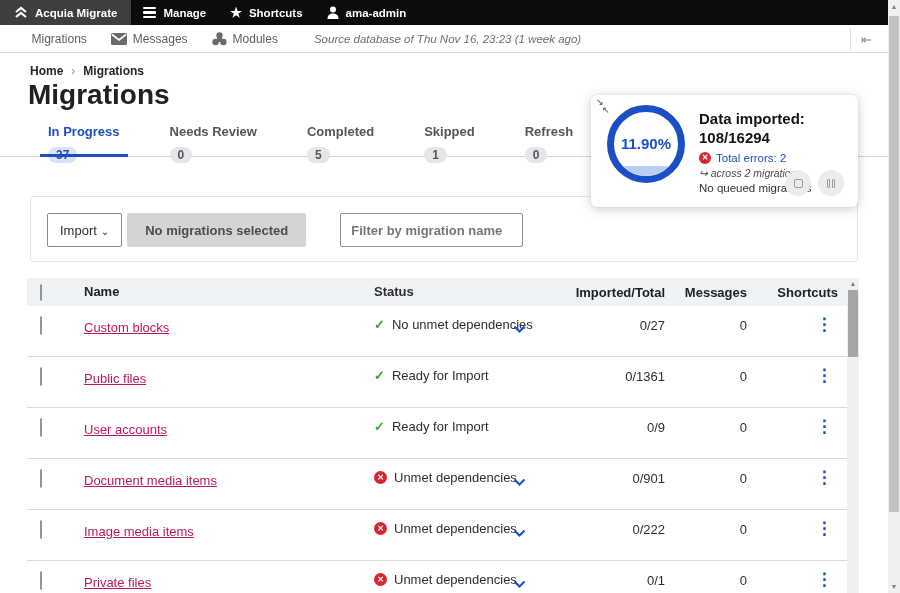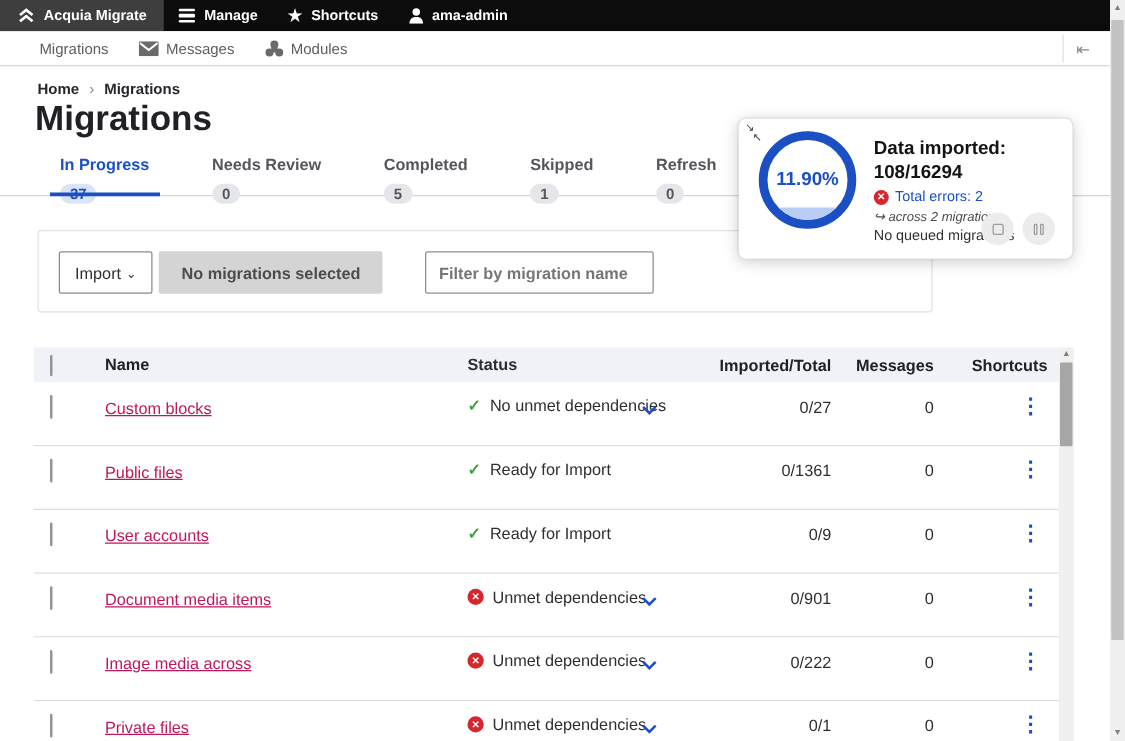--- a/index.html
+++ b/index.html
@@ -51,21 +51,21 @@
   .err-dot { width:12px; height:12px; border-radius:50%; background:#d7262e; color:#fff; font-size:8px; font-weight:bold; display:inline-flex; align-items:center; justify-content:center; line-height:1; }
   .pc-across { margin-top:3px; font-size:10.5px; font-style:italic; color:#4b4b4b; }
   .pc-queued { margin-top:3px; font-size:11.5px; color:#333; }
   .pc-buttons { position:absolute; right:14px; bottom:11px; display:flex; gap:7px; }
   .round-btn { width:26px; height:26px; border-radius:50%; background:#ececec; border:none; display:flex; align-items:center; justify-content:center; cursor:pointer; }
   .stop-glyph { width:9px; height:9px; border:1.6px solid #9b9b9b; border-radius:2px; }
   .pause-glyph { display:flex; gap:2px; }
   .pause-glyph span { width:3px; height:9px; border:1.3px solid #9b9b9b; border-radius:1px; }
 
   
-  .filter-card { position:absolute; left:30px; top:184px; width:716px; height:66px; border:1px solid #e2e2e2; border-radius:3px; background:#fff; }
+  .filter-card { position:absolute; left:30px; top:196px; width:828px; height:66px; border:1px solid #e2e2e2; border-radius:3px; background:#fff; }
   .filter-inner { position:absolute; left:16px; top:16px; display:flex; align-items:center; }
   .import-btn { height:34px; padding:0 12px; background:#fff; border:1px solid #8a8a8a; border-radius:2px; font-size:13px; color:#2f2f2f; display:flex; align-items:center; gap:4px; cursor:pointer; font-family:inherit; }
   .import-btn .chev { font-size:10px; color:#2f2f2f; transform:translateY(1px); }
   .sel-btn { height:34px; margin-left:5px; padding:0 18px; background:#d4d4d4; border:none; border-radius:2px; font-size:13px; font-weight:bold; color:#4c4c4c; cursor:default; font-family:inherit; }
   .filter-input { height:34px; margin-left:34px; width:183px; border:1px solid #8f8f8f; border-radius:2px; font-size:13px; padding:0 10px; color:#333; font-family:inherit;font-weight:bold; }
   .filter-input::placeholder { color:#767676; }
 
   
   .mig-table { position:absolute; left:27px; top:278px; width:820px; }
   .thead { position:relative; height:28px; background:#eff2f7; font-weight:bold; font-size:13px; color:#202125; }
@@ -156,20 +156,21 @@
       <span class="tb-icon">
         <svg width="15" height="14" viewBox="0 0 15 14">
             <circle cx="7.5" cy="3.5" r="3.2" fill="#6a6a6a"></circle>
             <circle cx="3.6" cy="10" r="3.2" fill="#6a6a6a"></circle>
             <circle cx="11.4" cy="10" r="3.2" fill="#6a6a6a"></circle>
             <rect x="5" y="4" width="5" height="6" fill="#6a6a6a"></rect>
           </svg>
       </span>
       <span>Modules</span>
     </div>
+    <span class="source-note">Source database of Thu Nov 16, 23:23 (1 week ago)</span>
     <div class="toolbar-collapse">
       <span>⇤</span>
     </div>
   </div>
 
   <div class="breadcrumb">
     <span>Home</span>
     <span class="sep">›</span>
     <span>Migrations</span>
   </div>
@@ -300,21 +301,21 @@
       <span class="cell-chevron"><svg width="13" height="8" viewBox="0 0 13 8">
             <path d="M1.5 1.5 L6.5 6.5 L11.5 1.5" fill="none" stroke="#1b4fc4" stroke-width="2"></path>
           </svg></span>
       <span class="cell-imported">0/901</span>
       <span class="cell-messages">0</span>
       <span class="kebab">⋮</span>
     </div>
 
     <div class="trow">
       <span class="cell-check"><span class="checkbox"></span></span>
-      <span class="cell-name"><a class="mig-link">Image media across</a></span>
+      <span class="cell-name"><a class="mig-link">Image media items</a></span>
       <span class="cell-status">
           <span class="err-badge">✕</span>
           <span>Unmet dependencies</span>
         </span>
       <span class="cell-chevron"><svg width="13" height="8" viewBox="0 0 13 8">
             <path d="M1.5 1.5 L6.5 6.5 L11.5 1.5" fill="none" stroke="#1b4fc4" stroke-width="2"></path>
           </svg></span>
       <span class="cell-imported">0/222</span>
       <span class="cell-messages">0</span>
       <span class="kebab">⋮</span>

